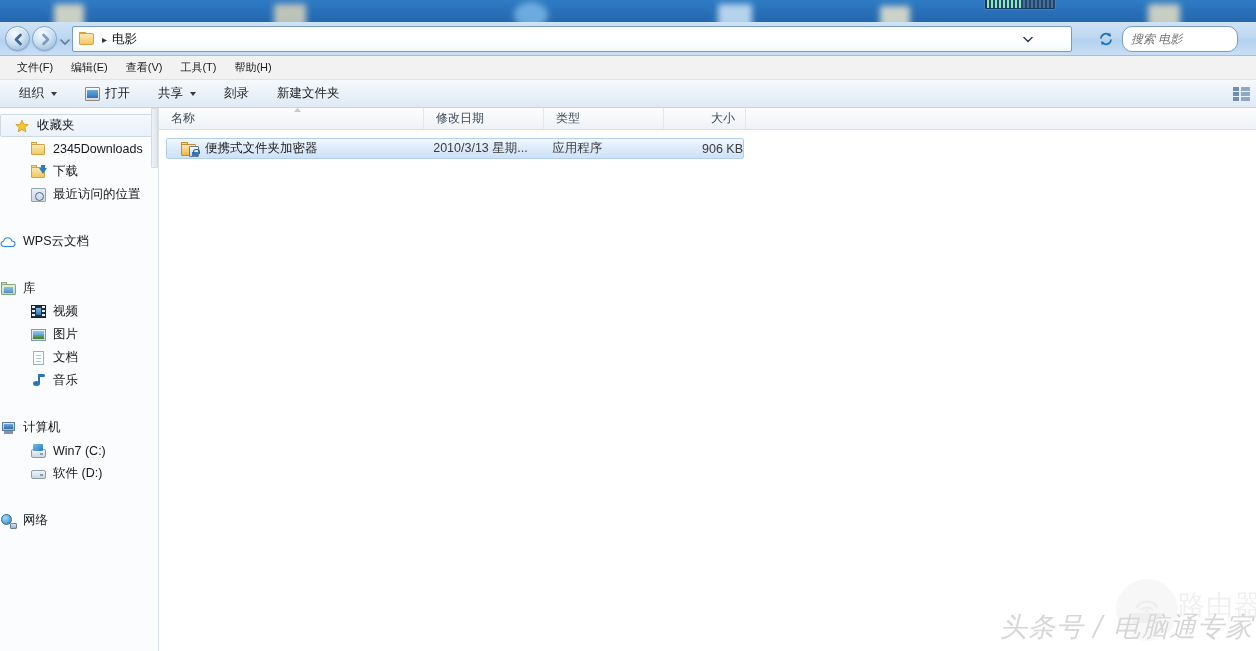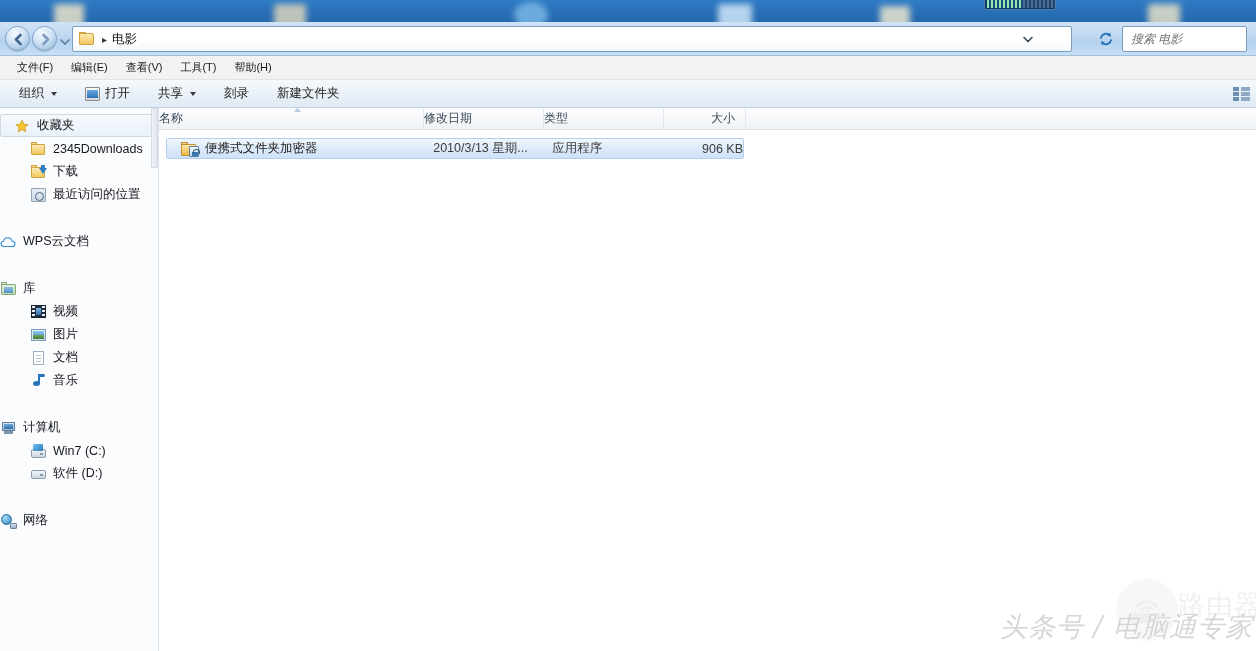--- a/index.html
+++ b/index.html
@@ -71,22 +71,22 @@
   #addr-caret {
     position:absolute; right:34px; top:0; bottom:0; width:18px;
     display:flex; align-items:center; justify-content:center; cursor:pointer;
   }
   #btn-refresh {
     position:absolute; left:1094px; top:4px; width:24px; height:26px;
     display:flex; align-items:center; justify-content:center; cursor:pointer;
     color:#1f5fa8; font-size:14px;
   }
   #search-box {
-    position:absolute; left:1122px; top:4px; width:125px; height:26px;
-    background:#fff; border:1px solid #7a9cbd; border-radius:2px;
+    position:absolute; left:1122px; top:4px; width:116px; height:26px;
+    background:#fff; border:1px solid #7a9cbd; border-radius:10px;
     display:flex; align-items:center; padding-left:8px;
   }
   #search-input {
     border:none; outline:none; width:110px; font-size:12px;
     font-family:"Liberation Sans",sans-serif; font-style:italic; color:#8a8a8a;
     background:transparent;
   }
 
   
   #menubar {
@@ -220,21 +220,21 @@
 
   
   #content { flex:1; background:#ffffff; position:relative; }
   #col-head {
     height:22px; display:flex; position:relative;
     background:linear-gradient(180deg,#fdfdfe 0%,#f6f8fa 50%,#eef2f6 100%);
     border-bottom:1px solid #dcdfe3;
   }
   .col {
     display:flex; align-items:center; font-size:12px; color:#3a4a59;
-    border-right:1px solid #e3e7eb; padding-left:0; cursor:pointer; position:relative;
+    border-right:1px solid #e3e7eb; padding-left:12px; cursor:pointer; position:relative;
   }
   .col.c-name { width:265px; }
   .col.c-date { width:120px; }
   .col.c-type { width:120px; }
   .col.c-size { width:82px; justify-content:flex-end; padding-right:10px; padding-left:0; }
   #sort-indicator {
     position:absolute; left:134px; top:-1px; width:9px; height:6px;
   }
   #rows { position:relative; }
   .row {

